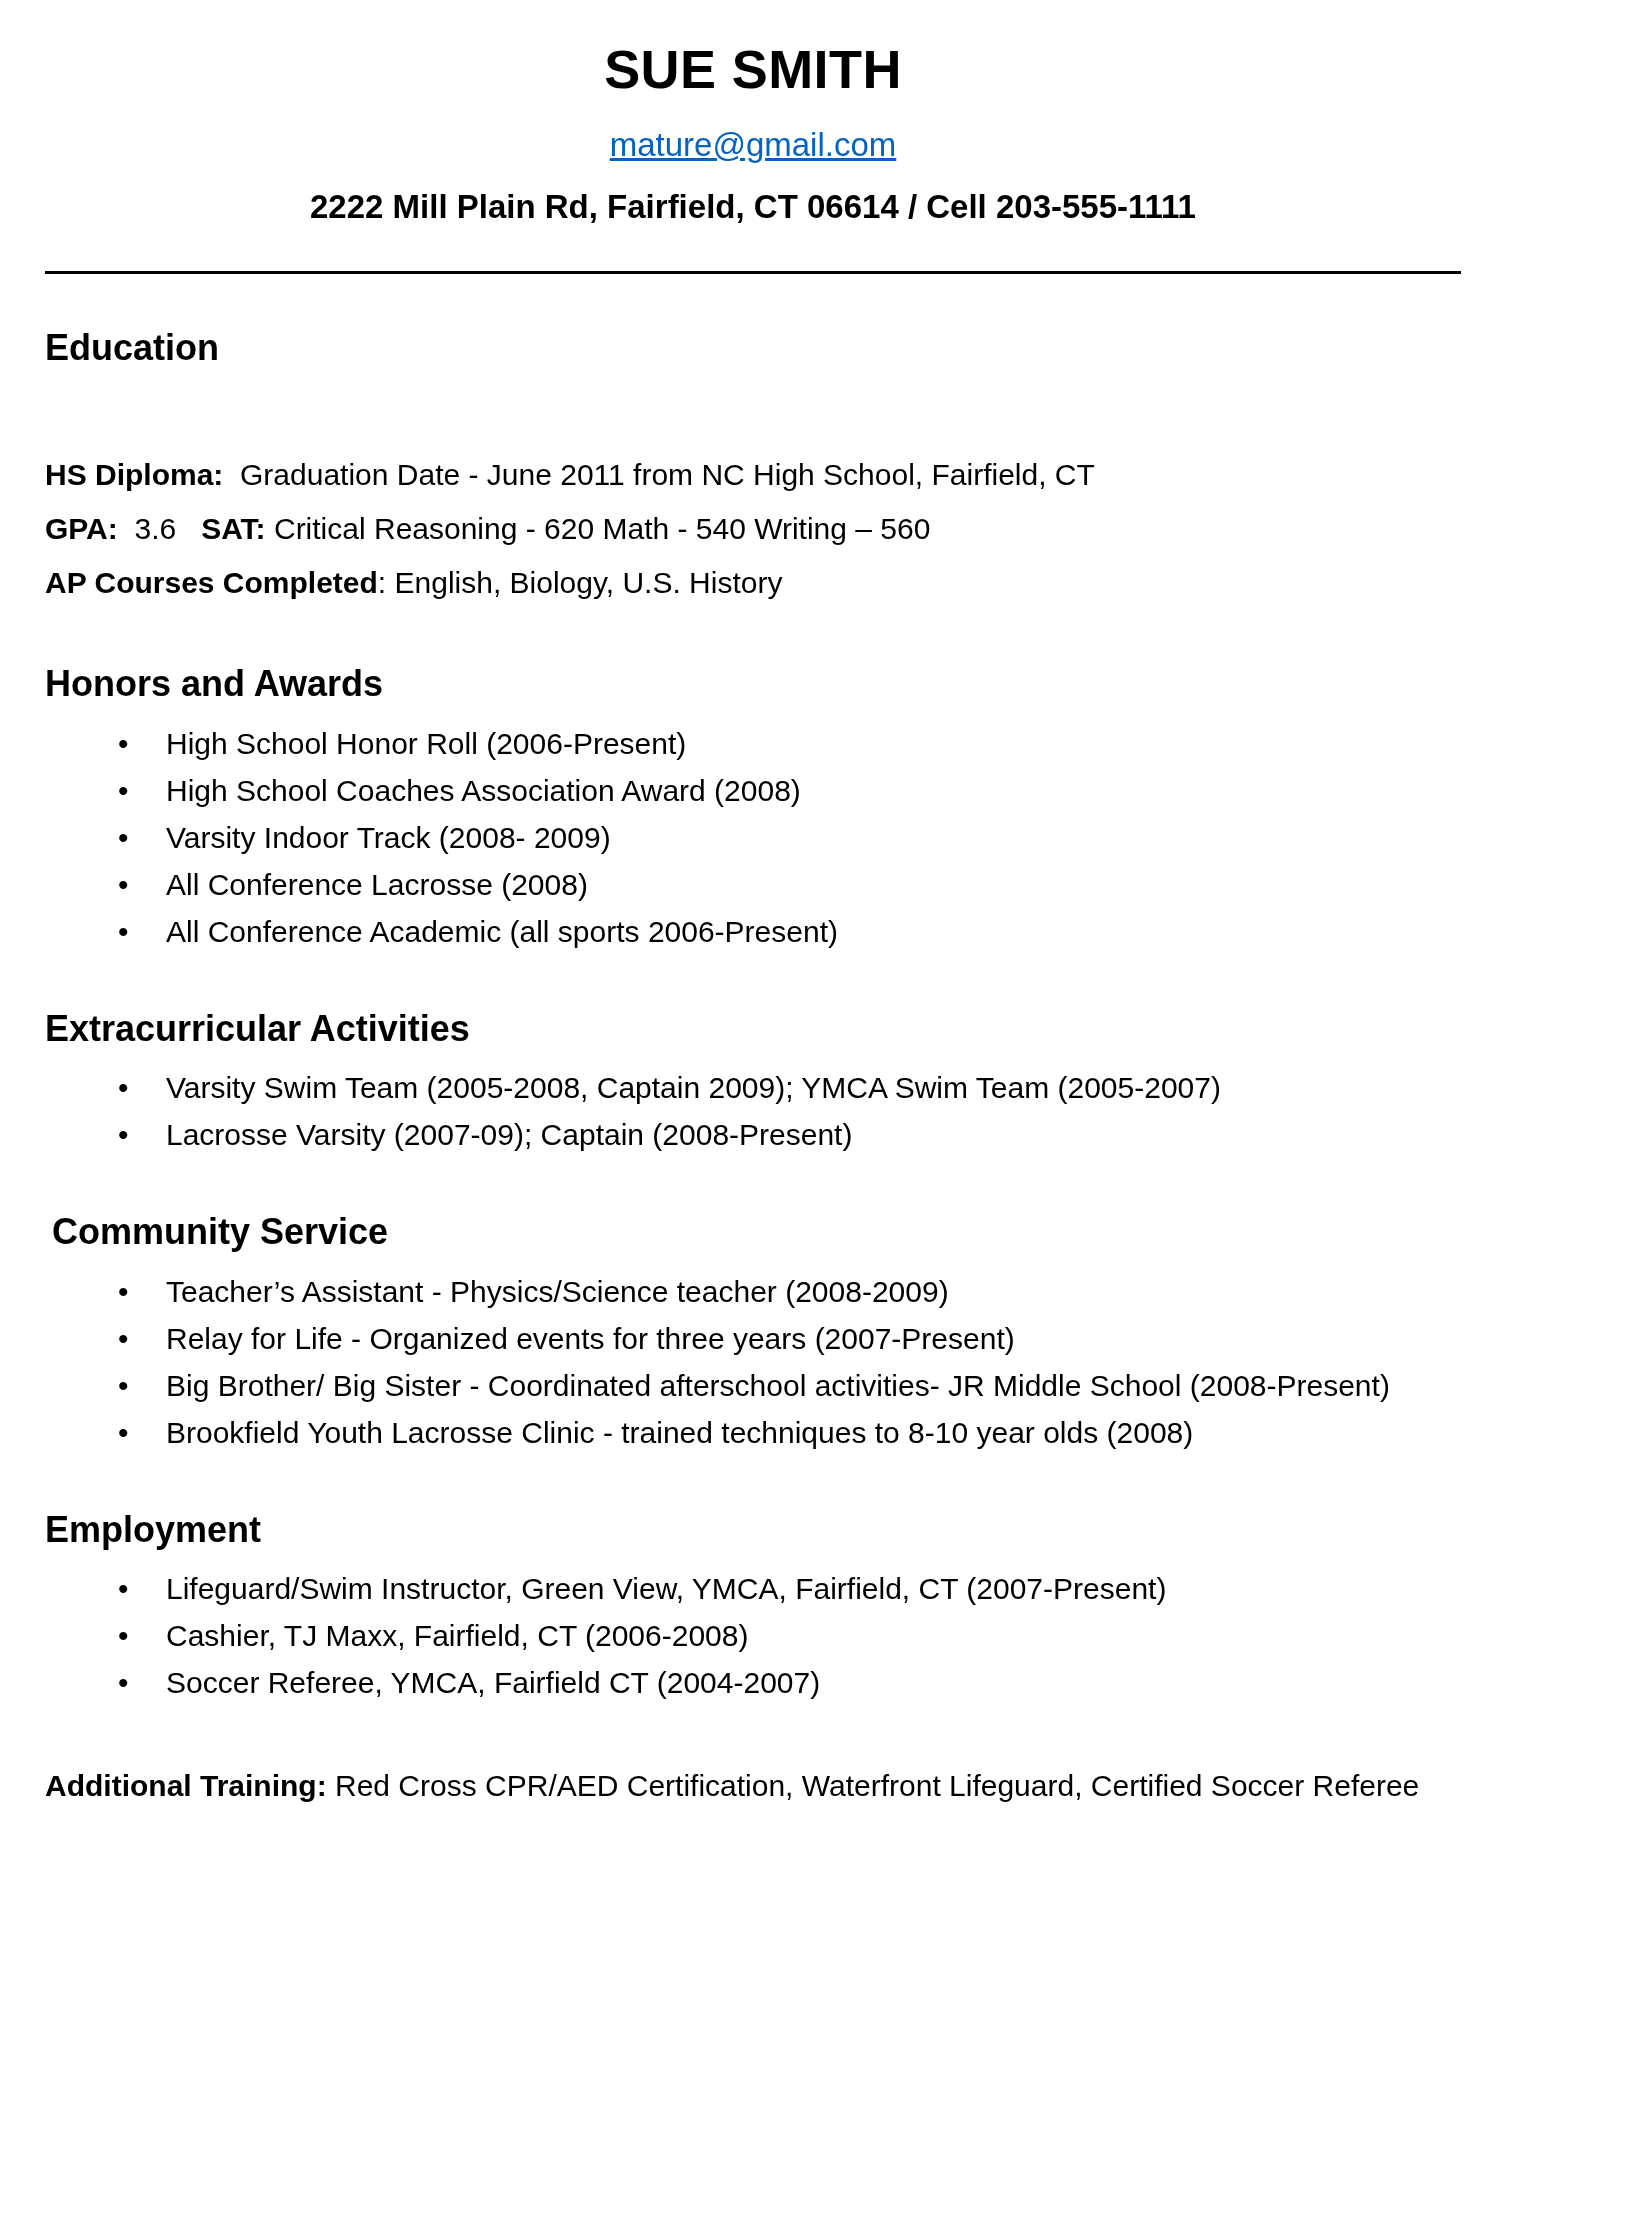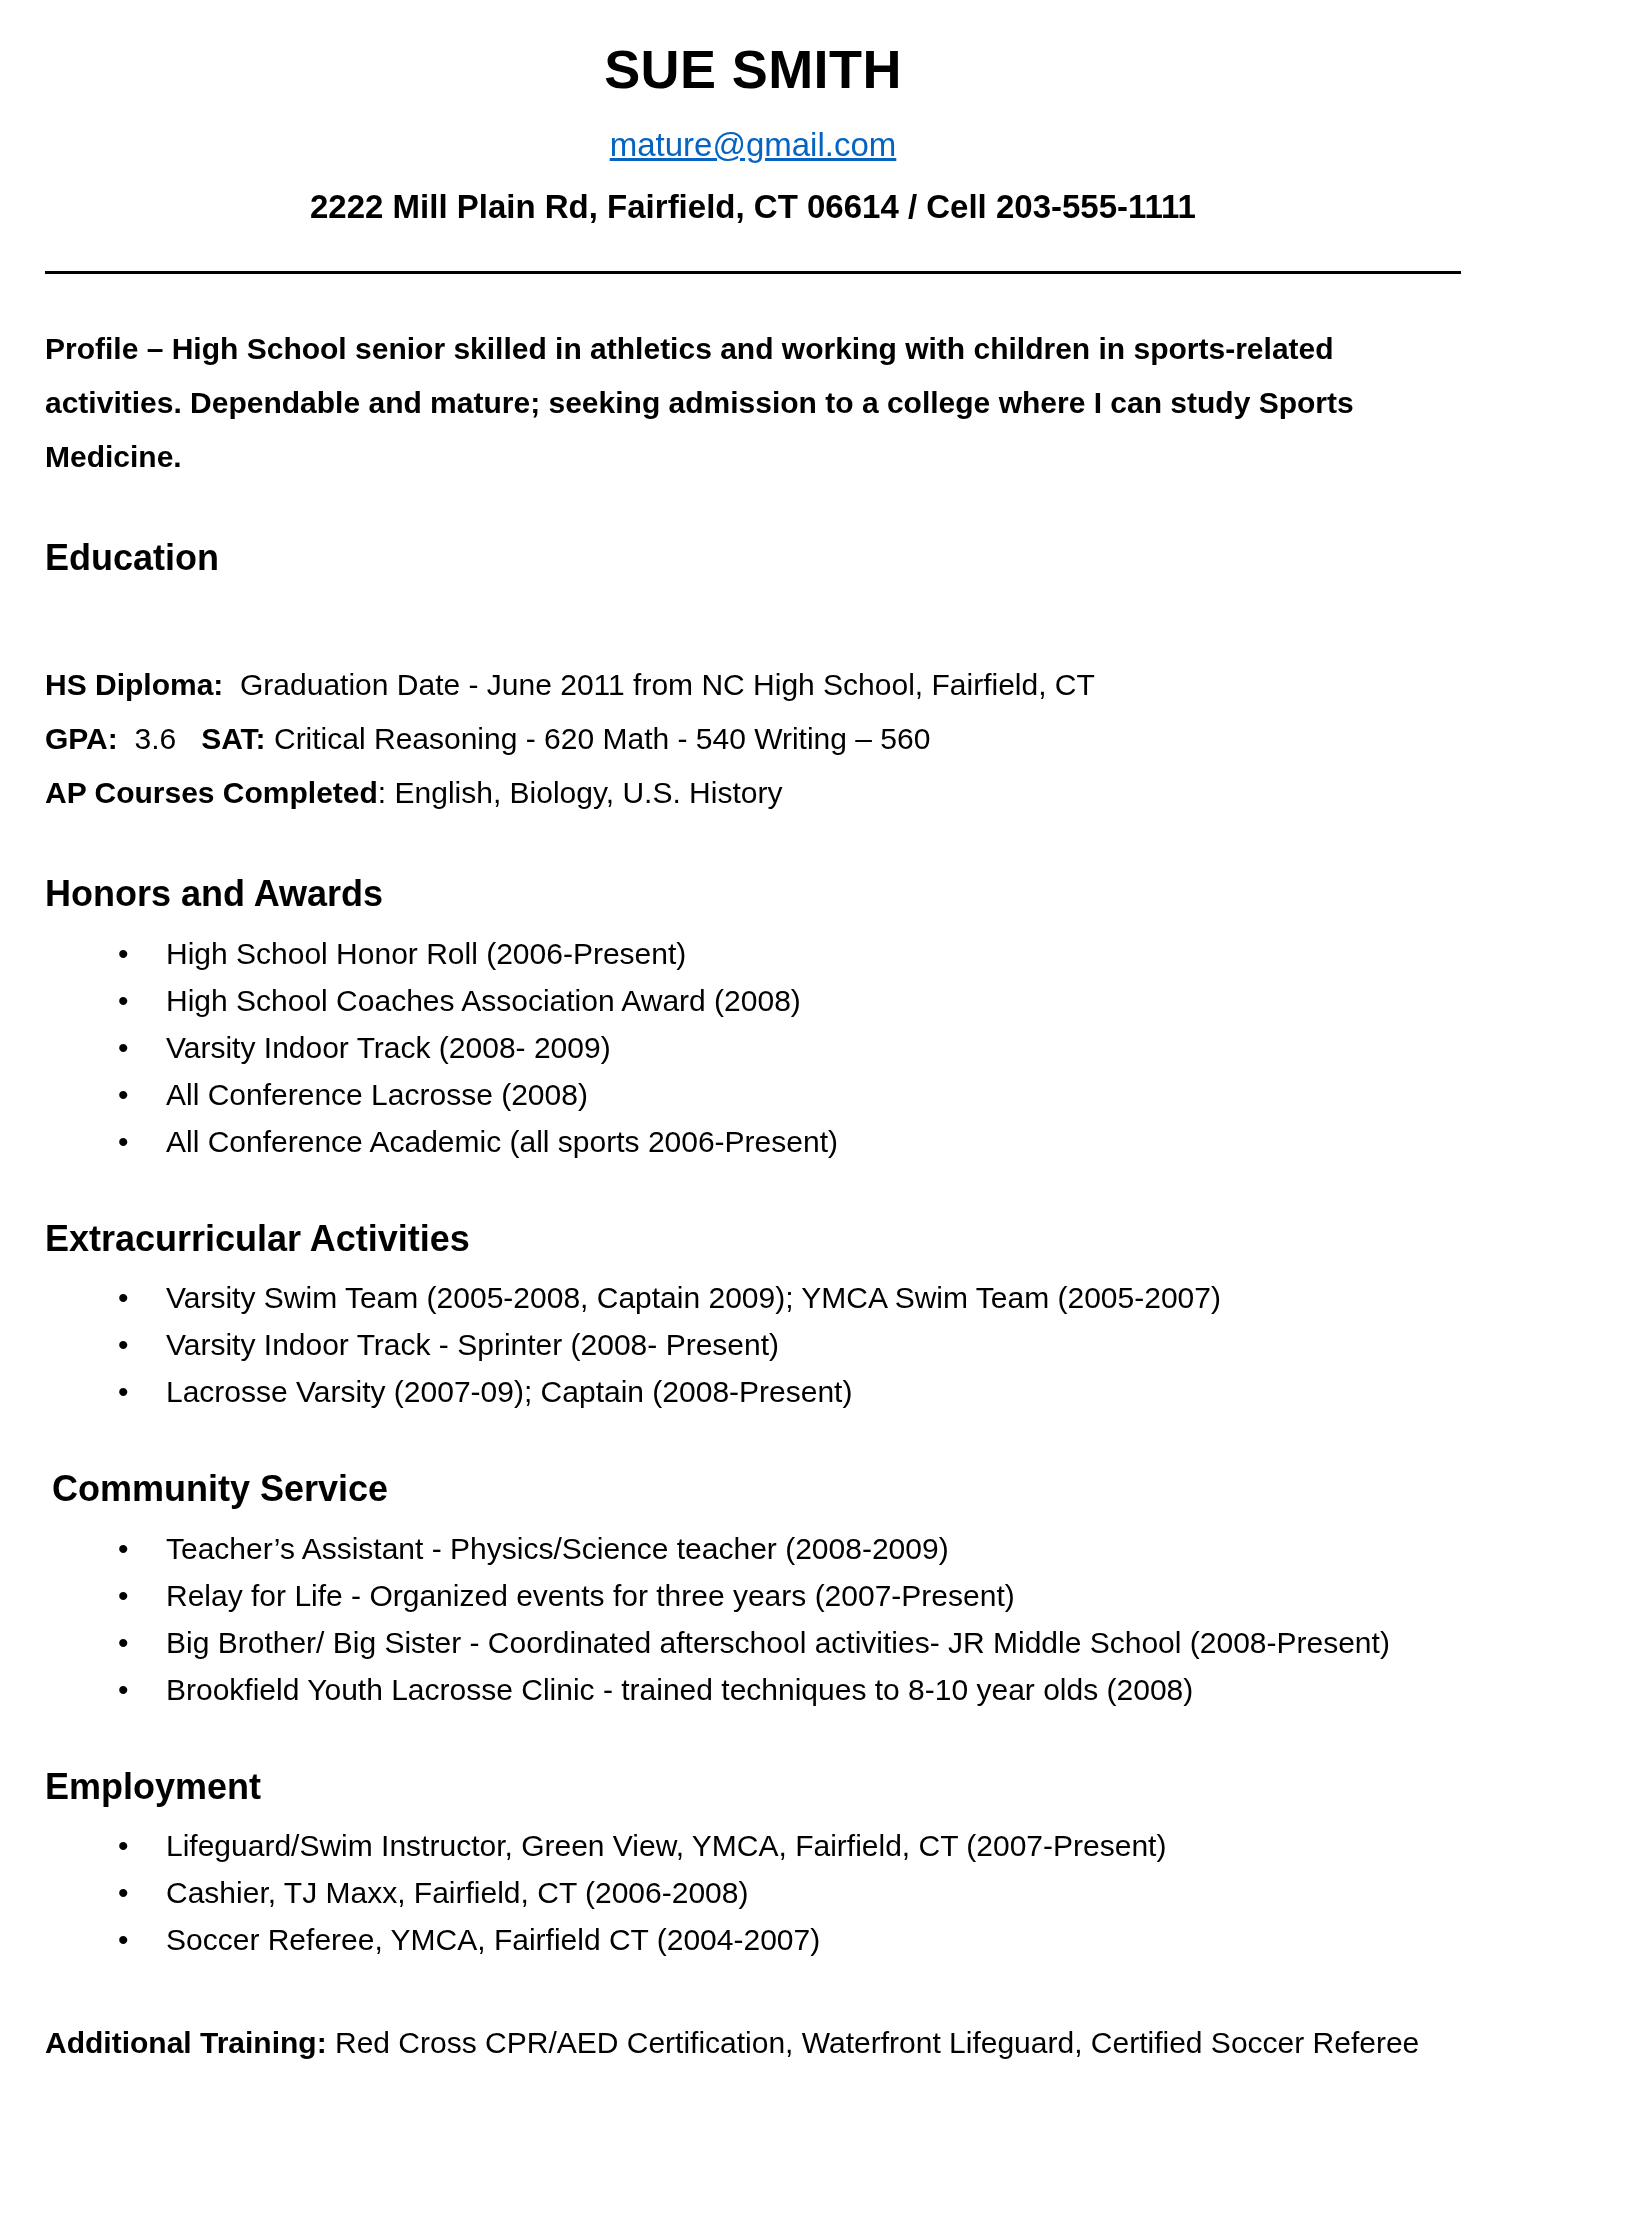--- a/index.html
+++ b/index.html
@@ -103,21 +103,20 @@
 <div class="page">
 
   <header>
     <h1 class="name">SUE SMITH</h1>
     <div class="email-line"><a class="email-link" href="#">mature@gmail.com</a></div>
     <div class="address">2222 Mill Plain Rd, Fairfield, CT 06614 / Cell 203-555-1111</div>
   </header>
 
   <div class="rule"></div>
 
-  <p class="profile pre">Profile – High School senior skilled in athletics and working with children in sports-related activities. Dependable and mature; seeking admission to a college where I can study Sports Medicine.</p>
 
   <section>
     <h2 class="heading heading-education">Education</h2>
     <p class="line pre"><strong>HS Diploma:</strong><span>  Graduation Date - June 2011 from NC High School, Fairfield, CT</span></p>
     <p class="line pre"><strong>GPA:</strong><span>  3.6   </span><strong>SAT:</strong><span> Critical Reasoning - 620 Math - 540 Writing – 560</span></p>
     <p class="line pre"><strong>AP Courses Completed</strong><span>: English, Biology, U.S. History</span></p>
   </section>
 
   <section>
     <h2 class="heading">Honors and Awards</h2>
@@ -127,21 +126,20 @@
       <li>Varsity Indoor Track (2008- 2009)</li>
       <li>All Conference Lacrosse (2008)</li>
       <li>All Conference Academic (all sports 2006-Present)</li>
     </ul>
   </section>
 
   <section>
     <h2 class="heading">Extracurricular Activities</h2>
     <ul class="bullets">
       <li>Varsity Swim Team (2005-2008, Captain 2009); YMCA Swim Team (2005-2007)</li>
-      <li>Varsity Indoor Track - Sprinter (2008- Present)</li>
       <li>Lacrosse Varsity (2007-09); Captain (2008-Present)</li>
     </ul>
   </section>
 
   <section>
     <h2 class="heading heading-community">Community Service</h2>
     <ul class="bullets">
       <li>Teacher’s Assistant - Physics/Science teacher (2008-2009)</li>
       <li>Relay for Life - Organized events for three years (2007-Present)</li>
       <li>Big Brother/ Big Sister - Coordinated afterschool activities- JR Middle School (2008-Present)</li>

